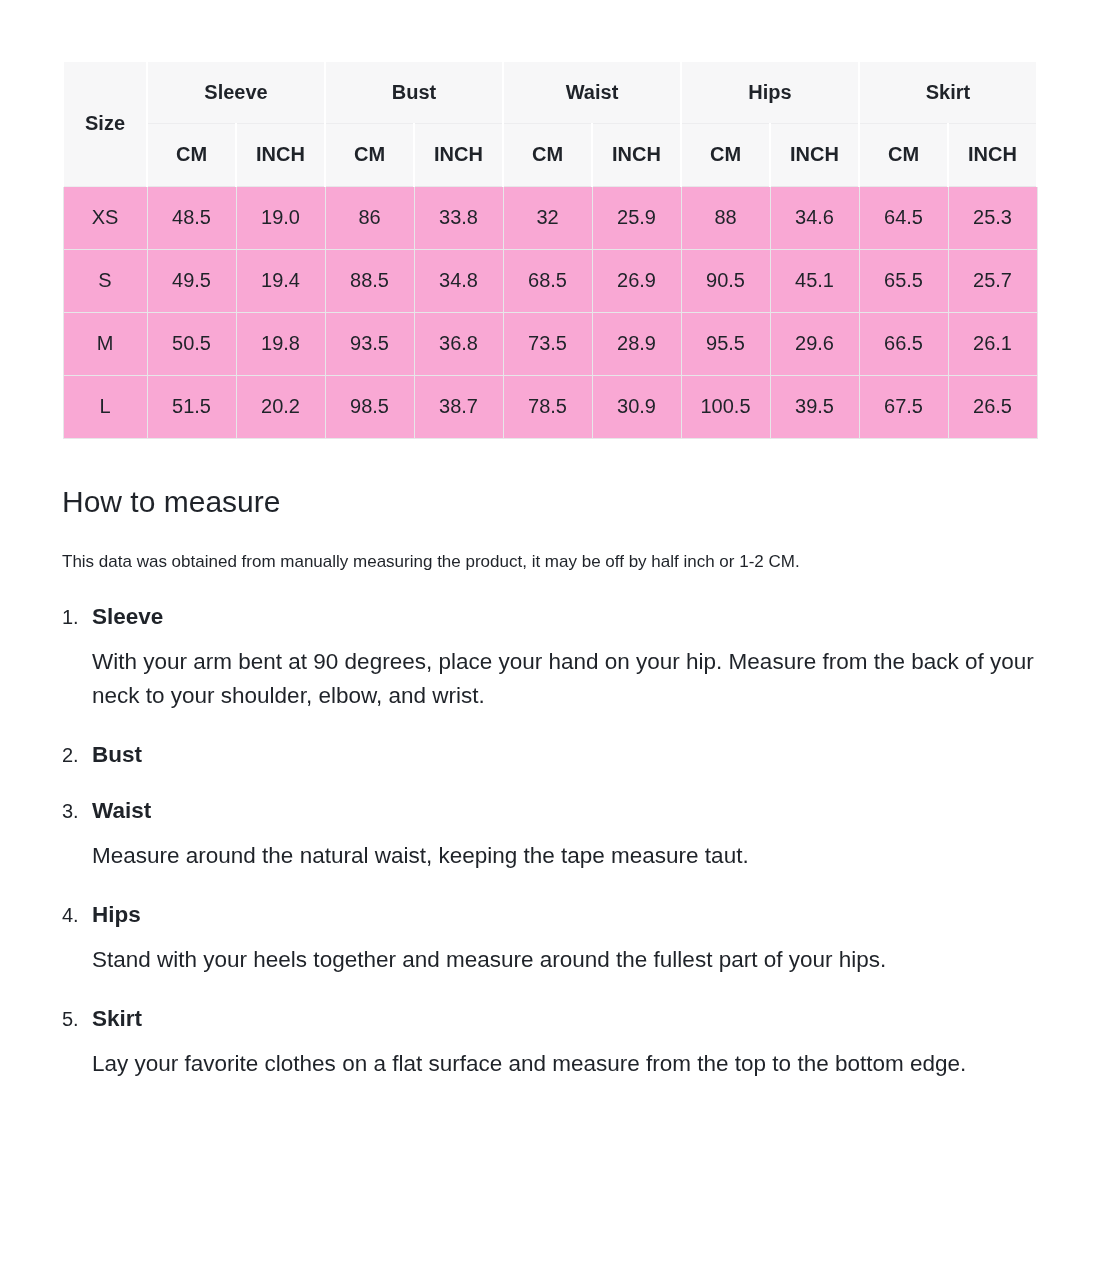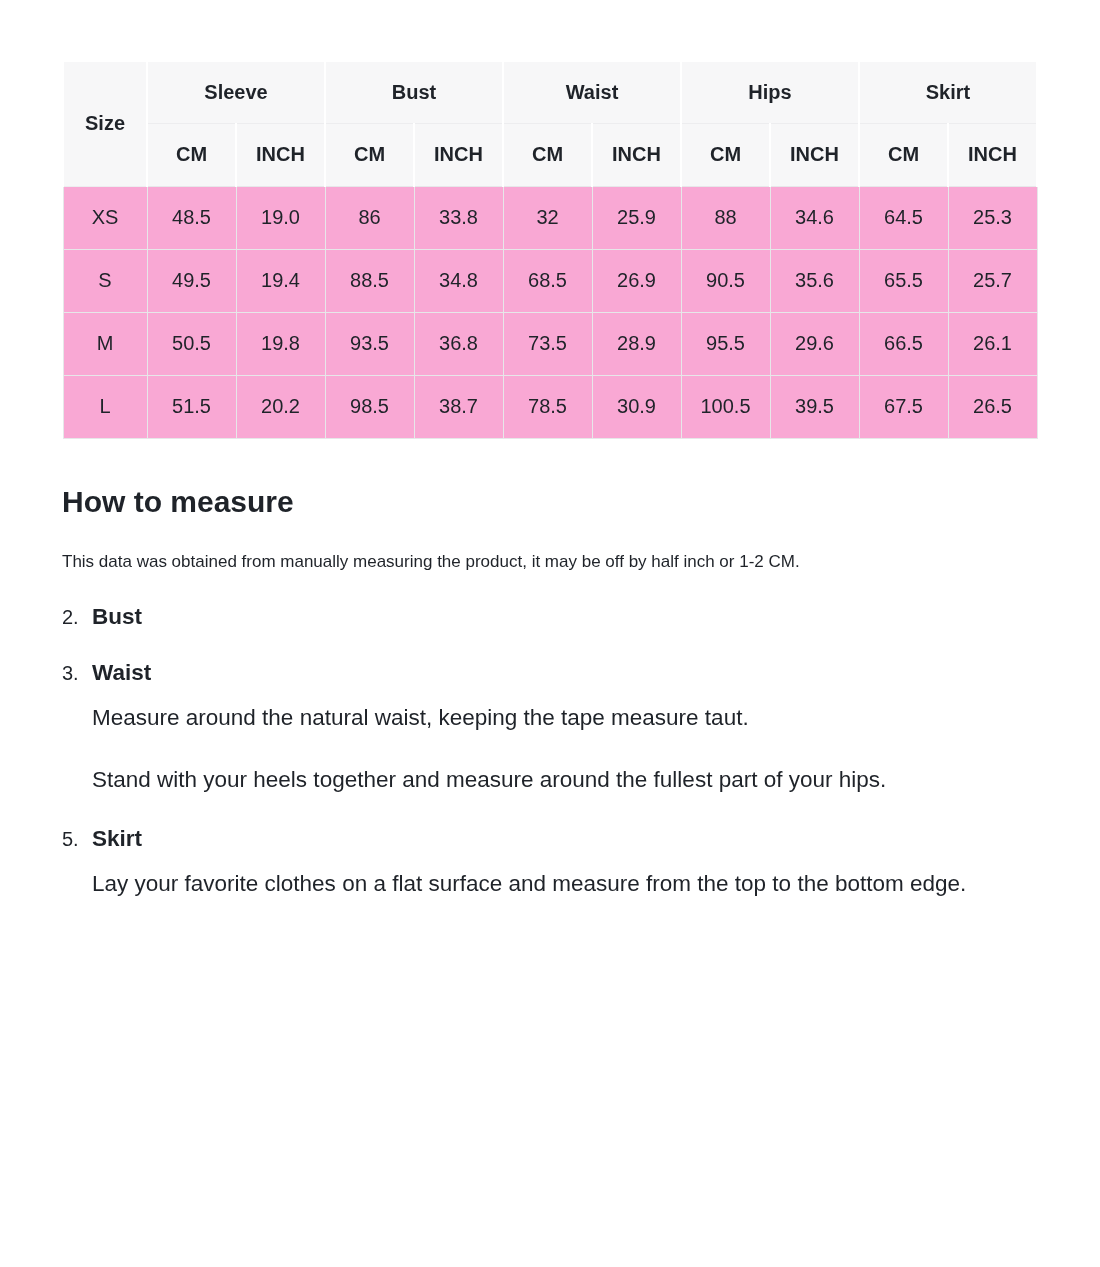--- a/index.html
+++ b/index.html
@@ -56,21 +56,21 @@
     background:#f9a8d4;
     border:1px solid var(--border);
     font-weight:normal;
   }
 
   
   h2.howto-title{
     margin:45px 0 0 0;
     font-size:30px;
     line-height:36px;
-    font-weight:bold;
+    font-weight:normal;
   }
   p.howto-intro{
     margin:24px 0 0 0;
     font-size:17px;
     line-height:35px;
     max-width:976px;
   }
   .steps{margin-top:24px;}
   .step{margin-top:28px;}
   .step:first-child{margin-top:0;}
@@ -149,21 +149,21 @@
         </tr>
         <tr>
           <td>S</td>
           <td>49.5</td>
           <td>19.4</td>
           <td>88.5</td>
           <td>34.8</td>
           <td>68.5</td>
           <td>26.9</td>
           <td>90.5</td>
-          <td>35.6</td>
+          <td>45.1</td>
           <td>65.5</td>
           <td>25.7</td>
         </tr>
         <tr>
           <td>M</td>
           <td>50.5</td>
           <td>19.8</td>
           <td>93.5</td>
           <td>36.8</td>
           <td>73.5</td>
@@ -187,27 +187,32 @@
           <td>26.5</td>
         </tr>
       </tbody>
   </table>
 
   <h2 class="howto-title">How to measure</h2>
   <p class="howto-intro">This data was obtained from manually measuring the product, it may be off by half inch or 1-2 CM.</p>
 
   <div class="steps">
       <div class="step">
+        <div class="step-head"><span class="step-num">1.</span><span class="step-term">Sleeve</span></div>
+        <div class="step-desc">With your arm bent at 90 degrees, place your hand on your hip. Measure from the back of your neck to your shoulder, elbow, and wrist.</div>
+      </div>
+      <div class="step">
         <div class="step-head"><span class="step-num">2.</span><span class="step-term">Bust</span></div>
       </div>
       <div class="step">
         <div class="step-head"><span class="step-num">3.</span><span class="step-term">Waist</span></div>
         <div class="step-desc">Measure around the natural waist, keeping the tape measure taut.</div>
       </div>
       <div class="step">
+        <div class="step-head"><span class="step-num">4.</span><span class="step-term">Hips</span></div>
         <div class="step-desc">Stand with your heels together and measure around the fullest part of your hips.</div>
       </div>
       <div class="step">
         <div class="step-head"><span class="step-num">5.</span><span class="step-term">Skirt</span></div>
         <div class="step-desc">Lay your favorite clothes on a flat surface and measure from the top to the bottom edge.</div>
       </div>
     </div>
 
 </div>
 

